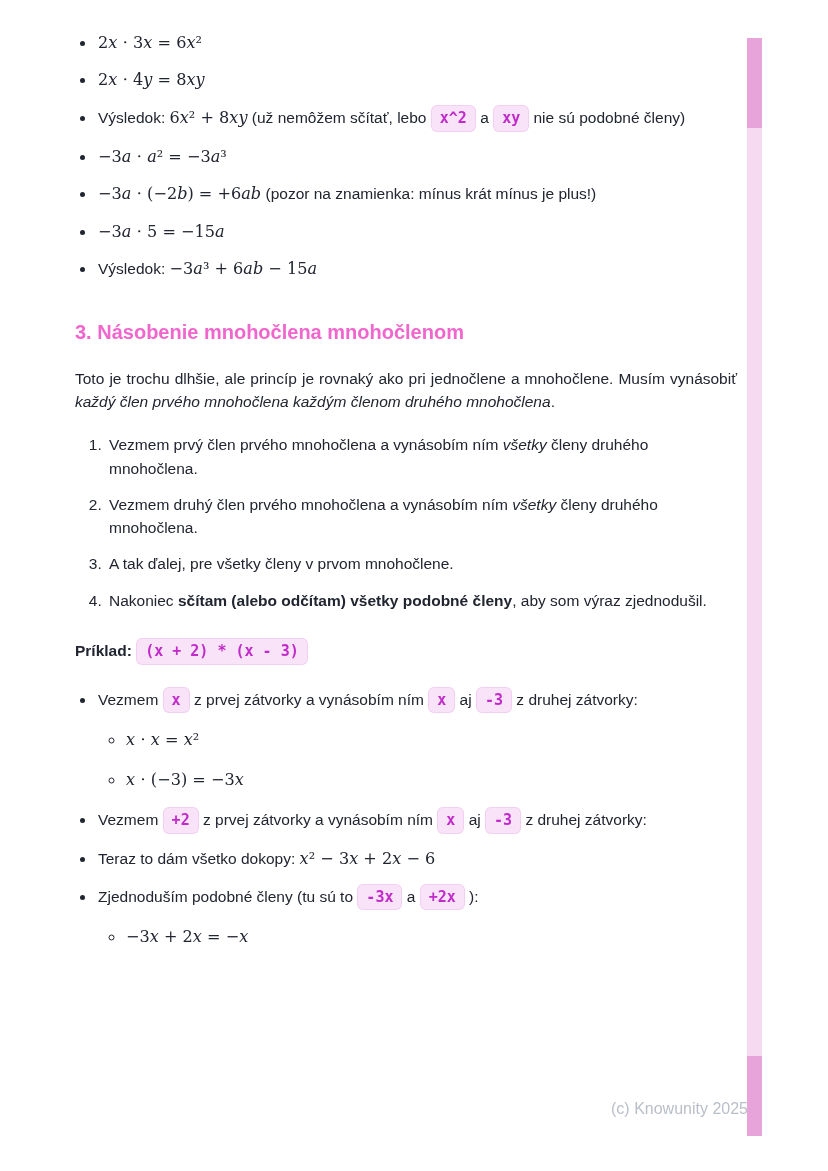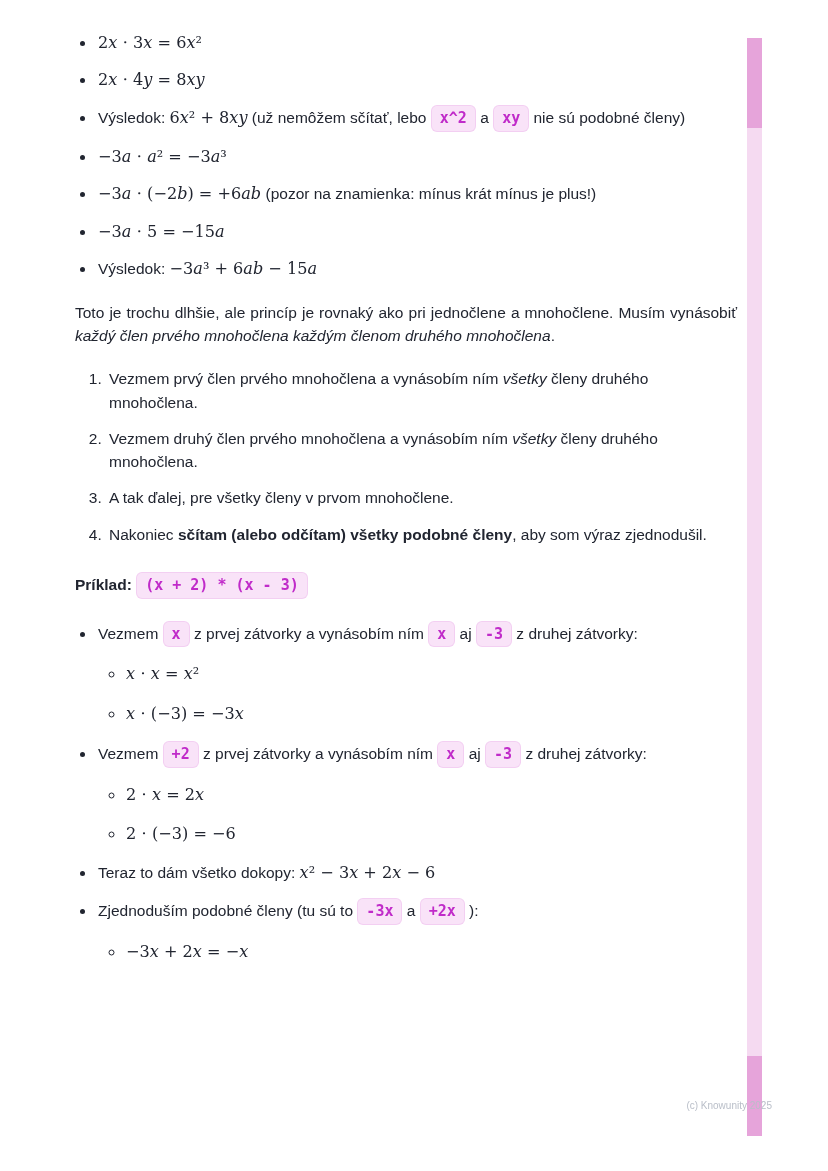--- a/index.html
+++ b/index.html
@@ -59,23 +59,23 @@
     width: 15px;
     height: 1098px;
     background: var(--strip_track, #f5daf1);
     z-index: 1;
   }
   .strip .thumb { position: absolute; left: 0; width: 100%; background: var(--strip_thumb, #e6a4da); }
   .strip .thumb.top { top: 0; height: 90px; }
   .strip .thumb.bottom { bottom: 0; height: 80px; }
   .footer {
     position: absolute;
-    right: 56px;
+    right: 80px;
     top: 1100px;
-    font-size: 10px;
+    font-size: 16px;
     color: var(--footer_text, #b9bec8);
     z-index: 3;
   }
 </style>
 </head>
 <body>
 
 <div class="page">
   <div class="content">
 
@@ -86,20 +86,21 @@
     </ul>
 
 
     <ul class="main">
       <li><span class="math">−3<i>a</i> ⋅ <i>a</i>² = −3<i>a</i>³</span></li>
       <li><span class="math">−3<i>a</i> ⋅ (−2<i>b</i>) = +6<i>ab</i></span><span> (pozor na znamienka: mínus krát mínus je plus!)</span></li>
       <li><span class="math">−3<i>a</i> ⋅ 5 = −15<i>a</i></span></li>
       <li><span>Výsledok: </span><span class="math">−3<i>a</i>³ + 6<i>ab</i> − 15<i>a</i></span></li>
     </ul>
 
+    <h2 class="section">3. Násobenie mnohočlena mnohočlenom</h2>
 
     <p class="para justify"><span>Toto je trochu dlhšie, ale princíp je rovnaký ako pri jednočlene a mnohočlene. Musím vynásobiť </span><em>každý člen prvého mnohočlena každým členom druhého mnohočlena</em><span>.</span></p>
 
     <ol class="steps">
       <li><span>Vezmem prvý člen prvého mnohočlena a vynásobím ním </span><em>všetky</em><span> členy druhého mnohočlena.</span></li>
       <li><span>Vezmem druhý člen prvého mnohočlena a vynásobím ním </span><em>všetky</em><span> členy druhého mnohočlena.</span></li>
       <li><span>A tak ďalej, pre všetky členy v prvom mnohočlene.</span></li>
       <li><span>Nakoniec </span><strong>sčítam (alebo odčítam) všetky podobné členy</strong><span>, aby som výraz zjednodušil.</span></li>
     </ol>
 
@@ -108,24 +109,20 @@
     <ul class="main">
       <li>
         <div><span>Vezmem </span> <code class="badge">x</code> <span> z prvej zátvorky a vynásobím ním </span> <code class="badge">x</code> <span> aj </span> <code class="badge">-3</code> <span> z druhej zátvorky:</span></div>
         <ul class="sub">
           <li><span class="math"><i>x</i> ⋅ <i>x</i> = <i>x</i>²</span></li>
           <li><span class="math"><i>x</i> ⋅ (−3) = −3<i>x</i></span></li>
         </ul>
       </li>
       <li>
         <div><span>Vezmem </span> <code class="badge">+2</code> <span> z prvej zátvorky a vynásobím ním </span> <code class="badge">x</code> <span> aj </span> <code class="badge">-3</code> <span> z druhej zátvorky:</span></div>
-        <ul class="sub">
-          <li><span class="math">2 ⋅ <i>x</i> = 2<i>x</i></span></li>
-          <li><span class="math">2 ⋅ (−3) = −6</span></li>
-        </ul>
       </li>
       <li><span>Teraz to dám všetko dokopy: </span><span class="math"><i>x</i>² − 3<i>x</i> + 2<i>x</i> − 6</span></li>
       <li>
         <div><span>Zjednoduším podobné členy (tu sú to </span> <code class="badge">-3x</code> <span> a </span> <code class="badge">+2x</code> <span> ):</span></div>
         <ul class="sub">
           <li><span class="math">−3<i>x</i> + 2<i>x</i> = −<i>x</i></span></li>
         </ul>
       </li>
     </ul>
 

